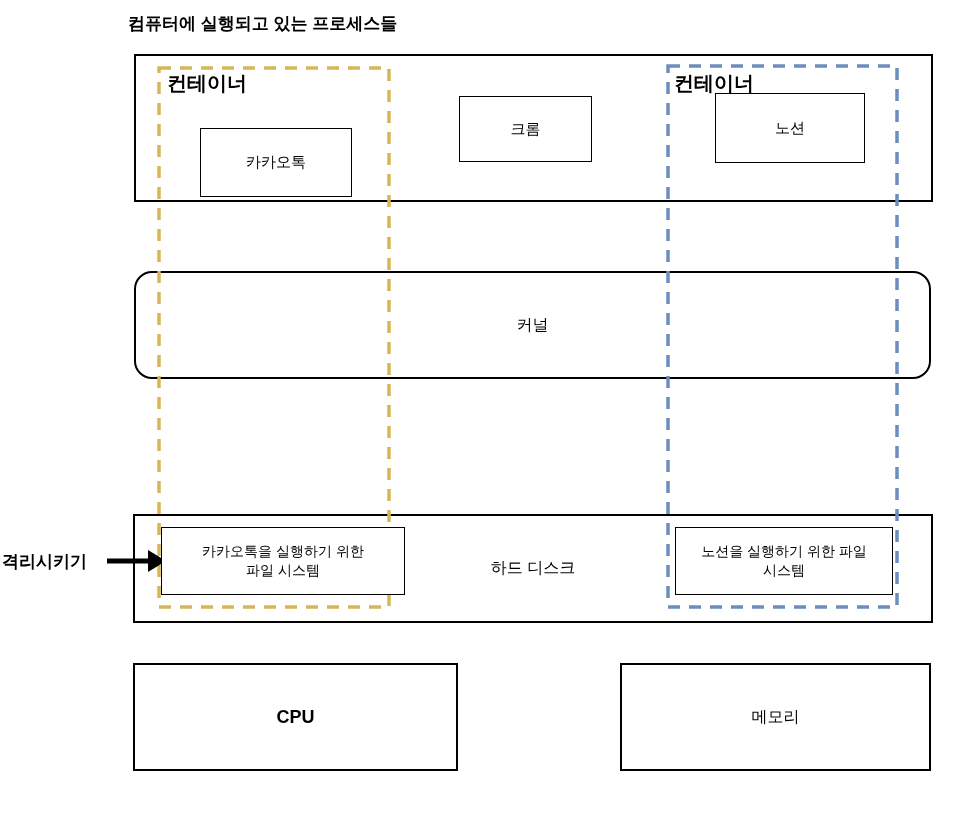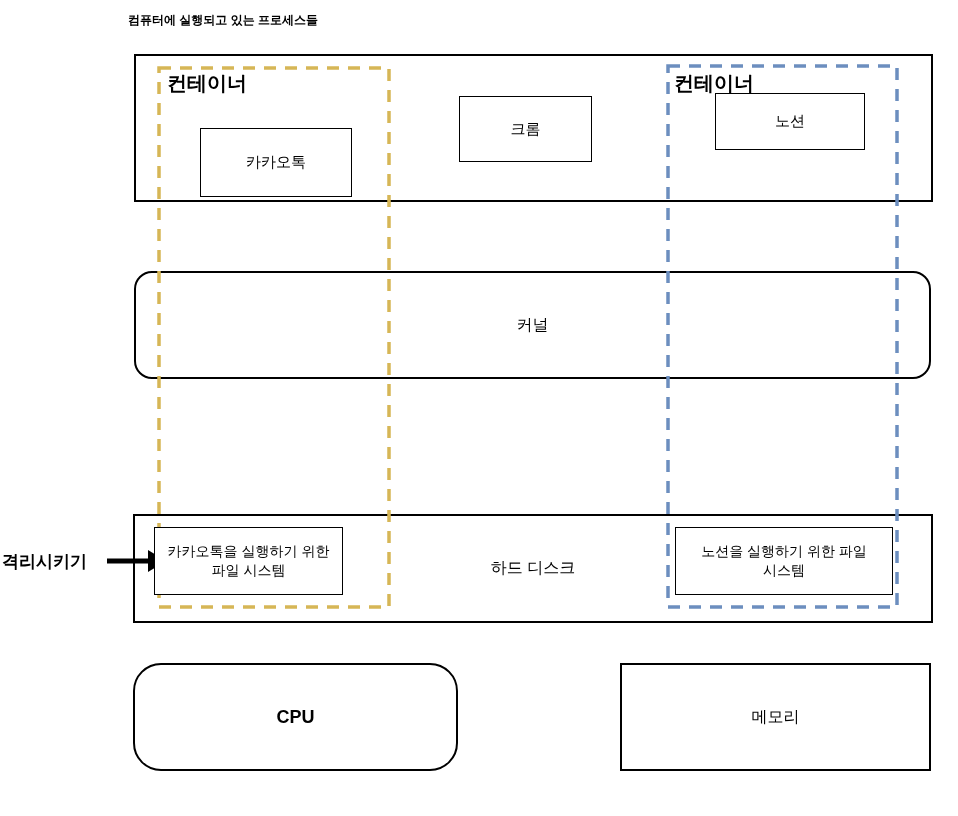--- a/index.html
+++ b/index.html
@@ -13,52 +13,52 @@
     position: relative;
     width: 958px;
     height: 816px;
     background: var(--background, #ffffff);
     overflow: hidden;
   }
   .abs { position: absolute; box-sizing: border-box; }
 
   .title {
     left: 128px; top: 12px;
-    font-size: 12px; font-weight: 700;
+    font-size: 17px; font-weight: 700;
     white-space: nowrap;
   }
 
   .solid-box {
     border: 2px solid var(--box-border, #000000);
     background: transparent;
     display: flex; align-items: center; justify-content: center;
     text-align: center;
   }
   .inner-box {
     border: 1.5px solid var(--box-border, #000000);
     background: #ffffff;
     display: flex; align-items: center; justify-content: center;
     text-align: center;
   }
 
   .processes-box { left: 134px; top: 54px;  width: 799px; height: 148px; }
   .kernel-box    { left: 134px; top: 271px; width: 797px; height: 108px; font-size: 16px; border-radius: 18px; }
   .harddisk-box  { left: 133px; top: 514px; width: 800px; height: 109px; font-size: 16px; }
-  .cpu-box       { left: 133px; top: 663px; width: 325px; height: 108px; font-size: 18px; font-weight: 700; border-radius: 28px; }
+  .cpu-box       { left: 133px; top: 663px; width: 325px; height: 108px; font-size: 18px; font-weight: 700; }
   .memory-box    { left: 620px; top: 663px; width: 311px; height: 108px; font-size: 16px; text-align: center; }
 
   .kakaotalk-box { left: 200px; top: 94px; width: 152px; height: 69px; font-size: 15px; margin-top: 34px; }
   .chrome-box    { left: 459px; top: 96px; width: 133px; height: 66px; font-size: 15px; }
-  .notion-box    { left: 715px; top: 93px; width: 150px; height: 57px; font-size: 15px; }
+  .notion-box    { left: 715px; top: 93px; width: 150px; height: 70px; font-size: 15px; }
 
   .fs-box {
     font-size: 14px; line-height: 1.35;
   }
   .fs-box span { display: inline-block; max-width: 175px; }
-  .kakao-fs-box  { left: 154px; top: 527px; width: 189px; height: 68px; }
+  .kakao-fs-box  { left: 161px; top: 527px; width: 244px; height: 68px; }
   .notion-fs-box { left: 675px; top: 527px; width: 218px; height: 68px; justify-content: center; }
 
   .container-label {
     font-size: 20px; font-weight: 700;
     white-space: nowrap;
   }
   .container-label-left  { left: 167px; top: 70px; }
   .container-label-right { left: 674px; top: 70px; }
 
   .isolate-label {

